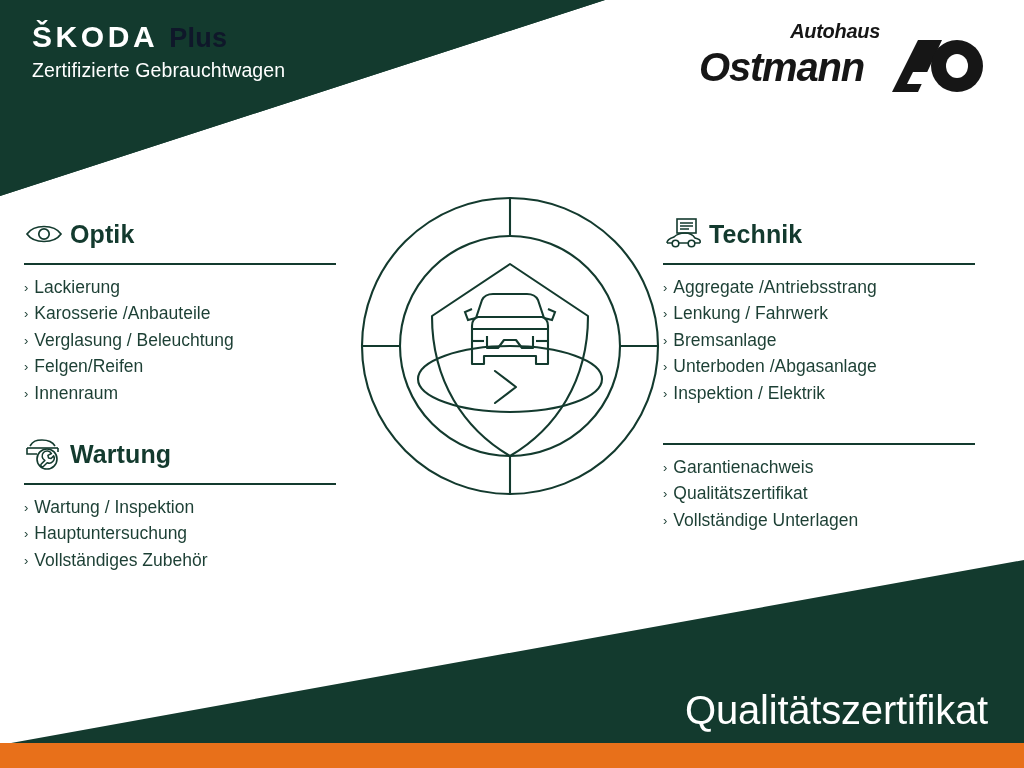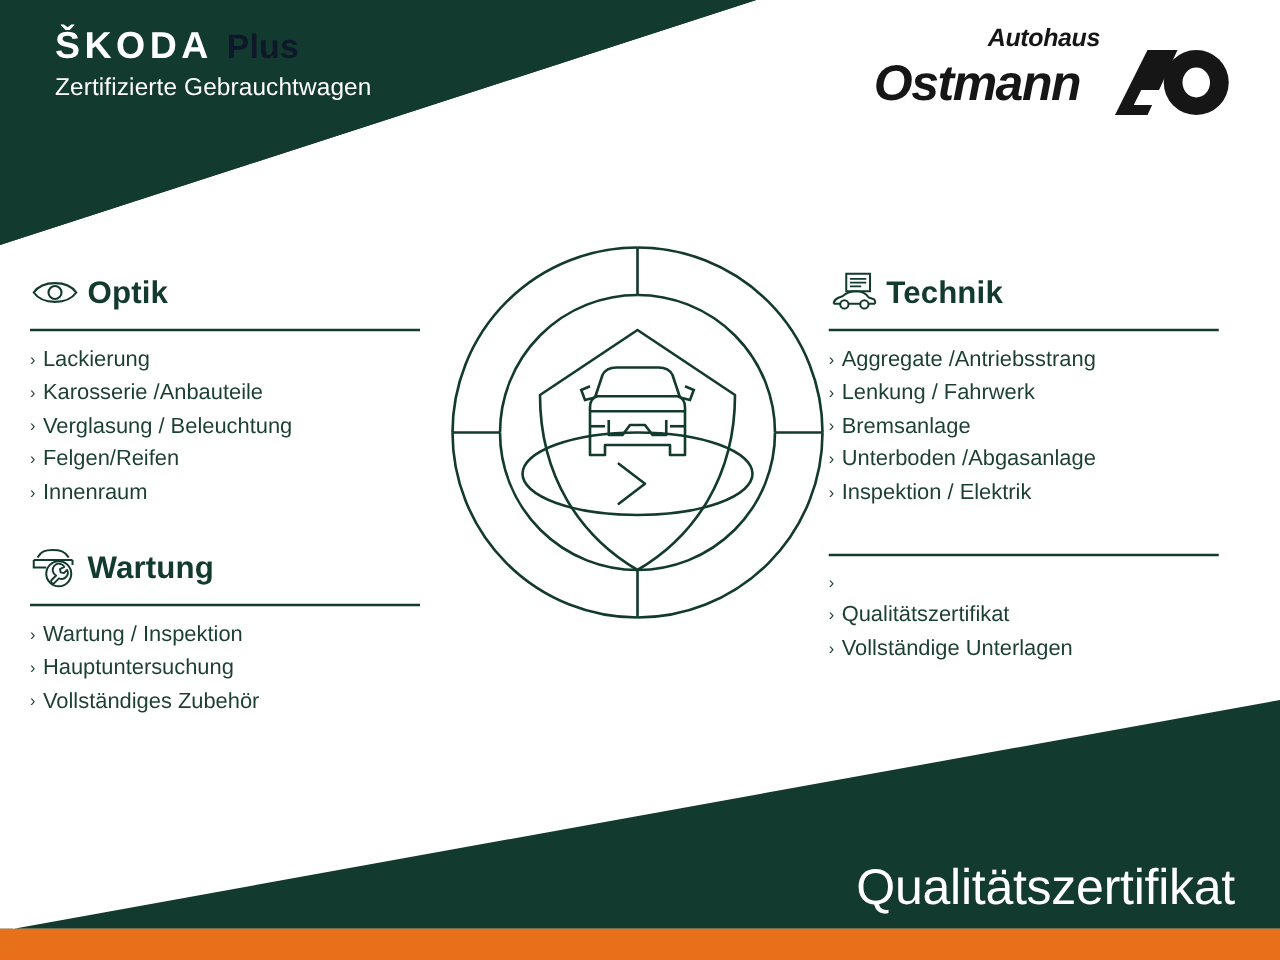--- a/index.html
+++ b/index.html
@@ -22,21 +22,21 @@
   .bg-layer {
     position: absolute;
     inset: 0;
     width: 1024px;
     height: 768px;
   }
 
   
   .header-brand {
     position: absolute;
-    left: 44px;
+    left: 32px;
     top: 22px;
     color: #ffffff;
   }
   .skoda-wordmark {
     display: flex;
     align-items: baseline;
     gap: 11px;
     line-height: 1;
   }
   .skoda-word {
@@ -314,20 +314,21 @@
           <span>Inspektion / Elektrik</span>
         </li>
     </ul>
   </div>
 
   <div class="col col-right" style="top:434px">
     <div class="section-rule"></div>
     <ul class="item-list">
       <li>
           <span class="chev">›</span>
+          <span>Garantienachweis</span>
         </li>
       <li>
           <span class="chev">›</span>
           <span>Qualitätszertifikat</span>
         </li>
       <li>
           <span class="chev">›</span>
           <span>Vollständige Unterlagen</span>
         </li>
     </ul>

